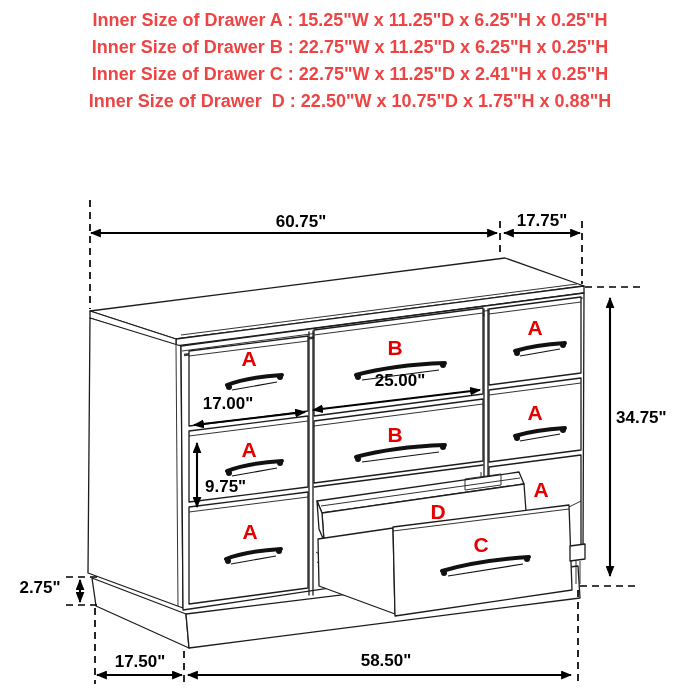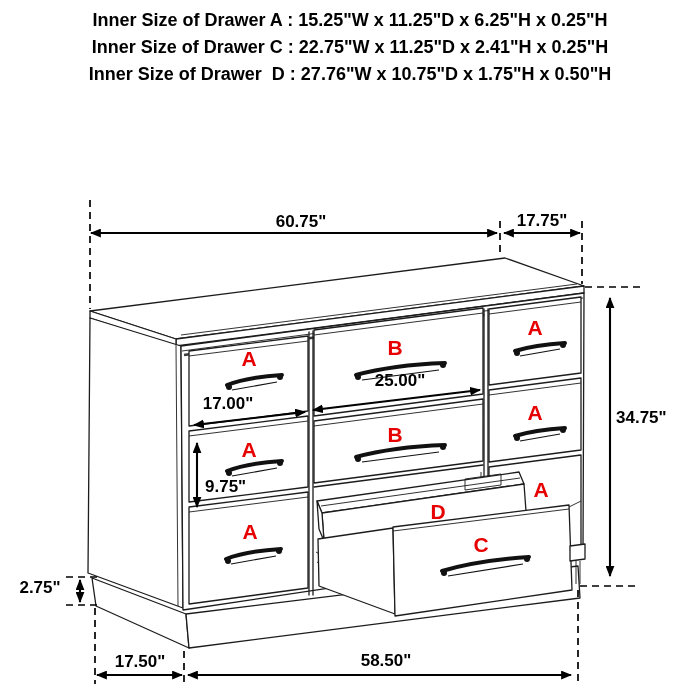--- a/index.html
+++ b/index.html
@@ -1,19 +1,19 @@
 <!DOCTYPE html>
 <html><head>
 <meta charset="utf-8">
 <style>
   html,body{margin:0;padding:0;background:#ffffff;}
   #stage{position:relative;width:700px;height:700px;background:#fff;overflow:hidden;
          font-family:"Liberation Sans", sans-serif;}
   #title-block{position:absolute;top:7px;left:0;width:700px;text-align:center;
-               font-weight:bold;font-size:18px;line-height:27px;color:#000000;}
+               font-weight:bold;font-size:18px;line-height:27px;color:#ef4444;}
   #title-block div{white-space:pre;}
   svg{position:absolute;top:0;left:0;}
   .ln{stroke:#1c1c1c;stroke-width:1.3;fill:none;stroke-linejoin:round;stroke-linecap:round;}
   .fw{fill:#ffffff;stroke:#1c1c1c;stroke-width:1.3;stroke-linejoin:round;}
   .thin{stroke:#1c1c1c;stroke-width:0.9;fill:none;}
   .dim{stroke:#000;stroke-width:2.1;fill:none;}
   .dash{stroke:#000;stroke-width:1.7;stroke-dasharray:7 5;fill:none;}
   .hatch{stroke:#3a3a3a;stroke-width:2.6;stroke-dasharray:9 5;fill:none;}
   .dimtxt{font-family:"Liberation Sans",sans-serif;font-weight:bold;font-size:17px;fill:#000;}
   .red{font-family:"Liberation Sans",sans-serif;font-weight:bold;font-size:21px;fill:#e60000;}
@@ -21,22 +21,23 @@
   .hthin{stroke:#111;stroke-width:1.1;fill:none;}
   .hknob{fill:#111;stroke:none;}
 </style>
 </head>
 <body>
 
 <div id="stage">
 
   <div id="title-block">
     <div>Inner Size of Drawer A : 15.25"W x 11.25"D x 6.25"H x 0.25"H</div>
+    <div>Inner Size of Drawer B : 22.75"W x 11.25"D x 6.25"H x 0.25"H</div>
     <div>Inner Size of Drawer C : 22.75"W x 11.25"D x 2.41"H x 0.25"H</div>
-    <div>Inner Size of Drawer  D : 27.76"W x 10.75"D x 1.75"H x 0.50"H</div>
+    <div>Inner Size of Drawer  D : 22.50"W x 10.75"D x 1.75"H x 0.88"H</div>
   </div>
 
   <svg width="700" height="700" viewBox="0 0 700 700">
     <defs>
       <marker id="ah" viewBox="0 0 10 8" refX="9" refY="4" markerWidth="11" markerHeight="9" orient="auto-start-reverse" markerUnits="userSpaceOnUse">
         <path d="M0,0 L10,4 L0,8 Z" fill="#000"></path>
       </marker>
     </defs>
 
     <g>

